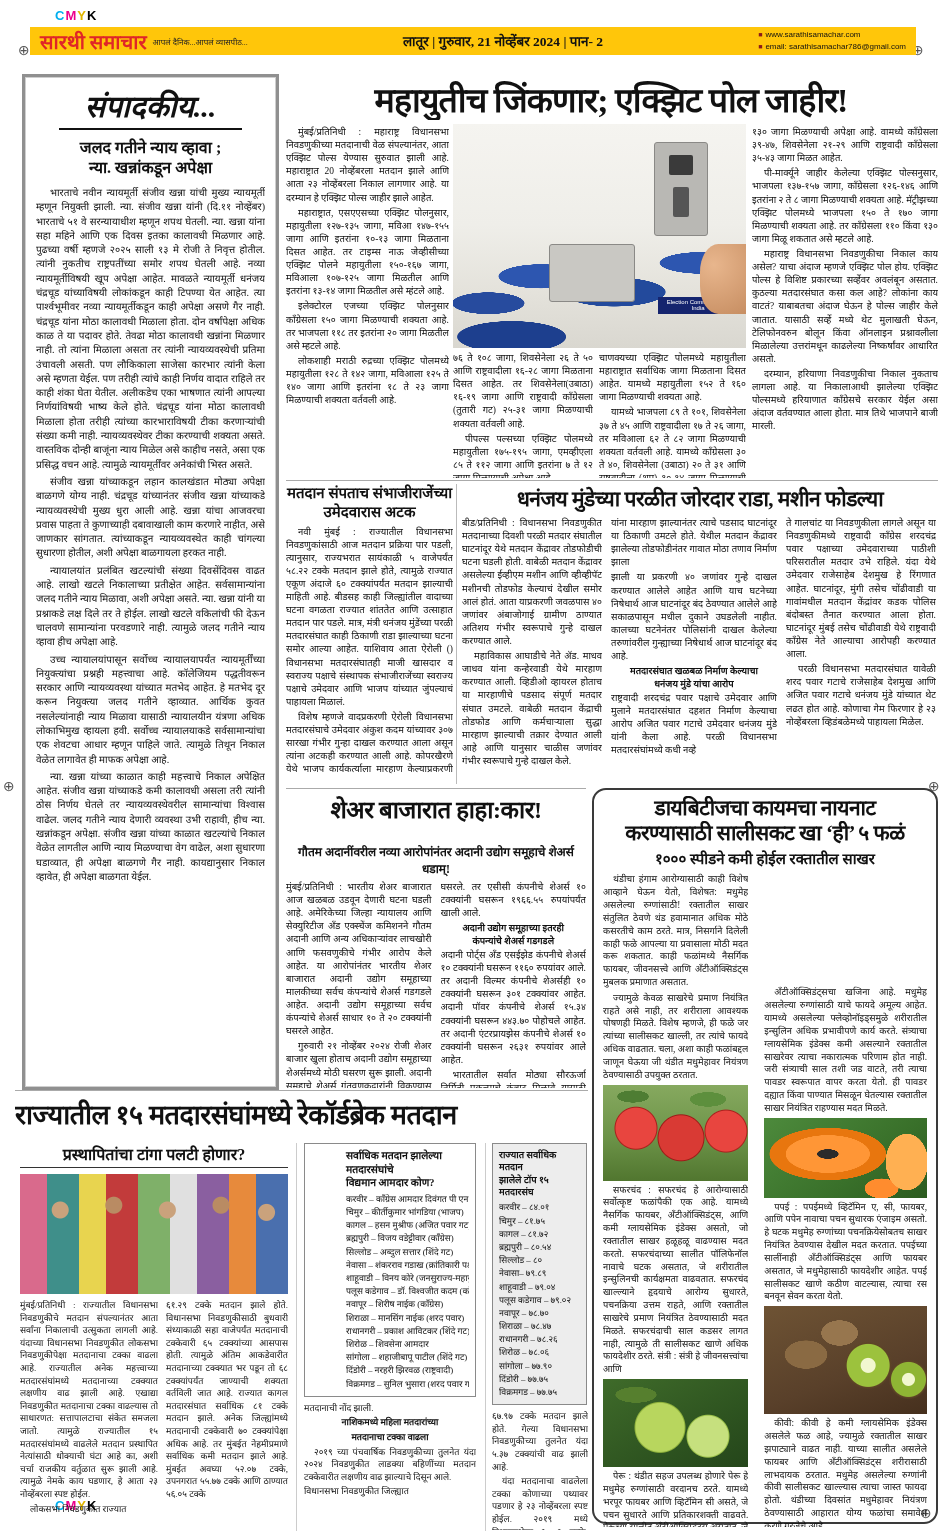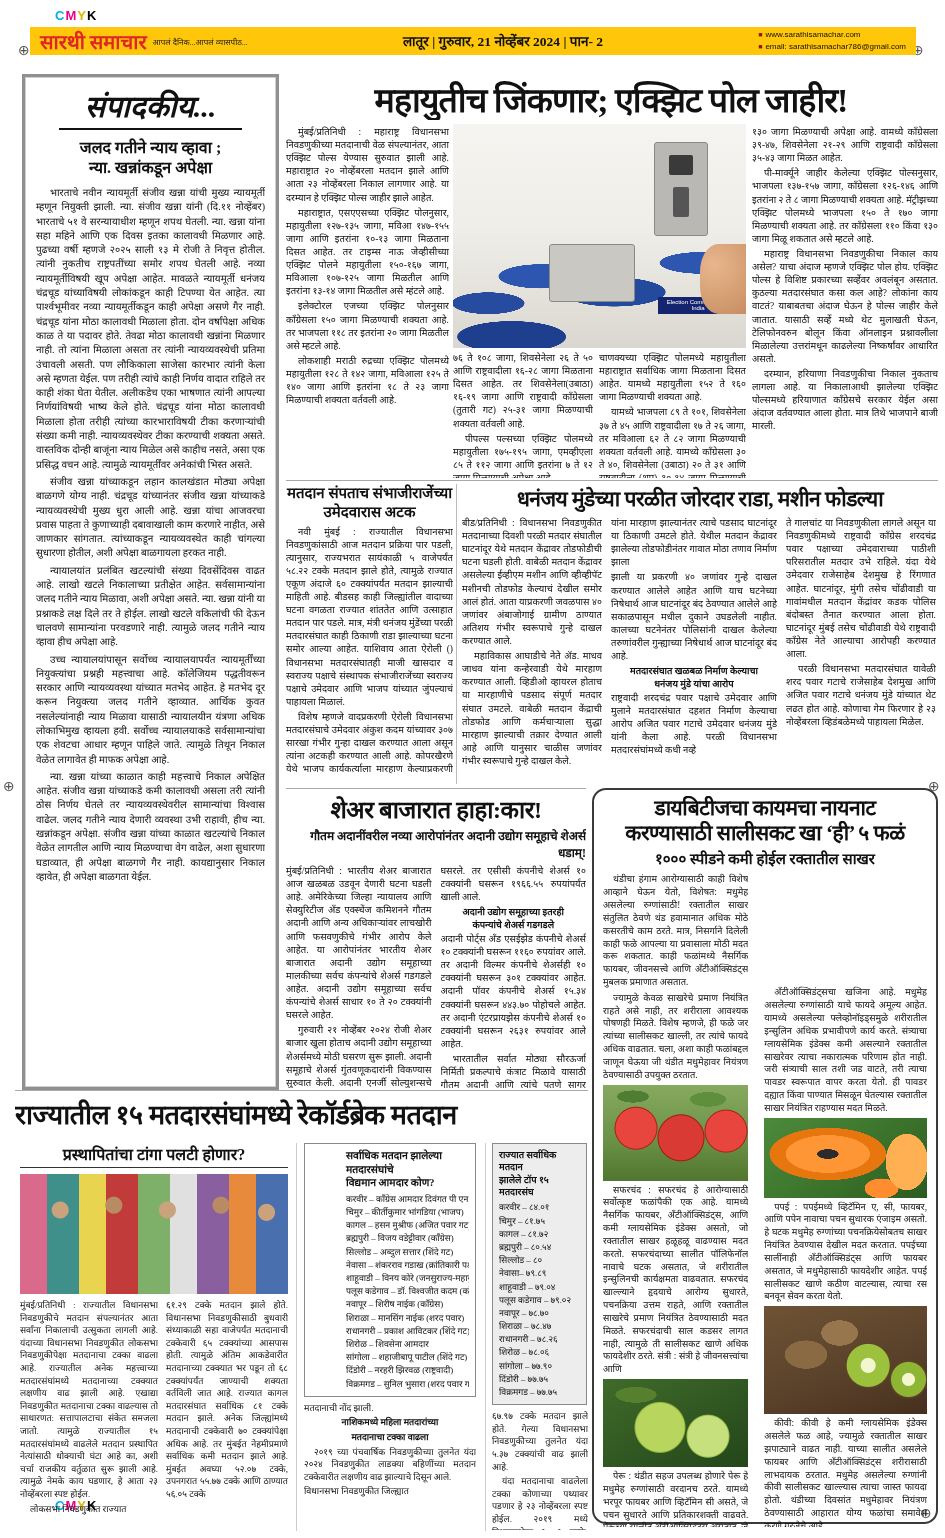--- a/index.html
+++ b/index.html
@@ -81,21 +81,21 @@
      radial-gradient(circle 20px at 86% 68%, #f2f7d0 0 6px, #8fb534 7px 17px, #5d4426 18px, rgba(0,0,0,0) 20px),
      radial-gradient(ellipse 30px 20px at 25% 45%, #8a6a43 0 70%, #6b4f2f 71%, rgba(0,0,0,0) 72%),
      radial-gradient(ellipse 26px 18px at 45% 25%, #97764e 0 70%, rgba(0,0,0,0) 71%),
      linear-gradient(160deg,#6e5334 0%,#59402a 60%,#452f1d 100%);}
   
   .story-head-sm{font-size:15px;font-weight:bold;text-align:center;line-height:1.25;}
   #parli-headline{font-size:21px;font-weight:bold;white-space:nowrap;overflow:hidden;text-align:center;letter-spacing:-0.5px;}
   .graybox{background:#d9d9d9;border:1px solid #9a9a9a;font-weight:bold;text-align:center;font-size:11px;line-height:1.3;padding:5px 4px;margin:3px 0;}
   .subhead-inline{font-weight:bold;text-align:center;font-size:9.5px;line-height:1.3;margin:2px 0;}
   #share-headline{font-size:24px;font-weight:bold;text-align:center;letter-spacing:-0.5px;white-space:nowrap;}
-  #share-sub{font-size:12px;font-weight:bold;text-align:right;margin-top:2px;}
+  #share-sub{font-size:12px;font-weight:bold;text-align:center;margin-top:18px;}
   
   #diabetes{left:592px;top:788px;width:346px;height:736px;border:2px solid #3a3a3a;border-radius:14px;box-sizing:border-box;padding:6px 9px;}
   #dia-h1,#dia-h2{font-size:21px;font-weight:bold;text-align:center;line-height:1.2;letter-spacing:-0.5px;white-space:nowrap;overflow:hidden;}
   #dia-sub{font-size:15px;font-weight:bold;text-align:center;margin-top:2px;white-space:nowrap;overflow:hidden;}
   .dia-col{font-size:9.3px;line-height:1.38;text-align:justify;overflow:hidden;}
   .dia-col p{margin:0 0 3px 0;text-indent:10px;}
   
   #turnout-headline{font-size:27px;font-weight:bold;white-space:nowrap;overflow:hidden;letter-spacing:-0.5px;}
   #to-left-sub{font-size:16px;font-weight:bold;text-align:center;border-bottom:1px solid #333;padding-bottom:2px;}
   .listbox{border:1px solid #8a8a8a;box-sizing:border-box;padding:5px 6px;font-family:"Liberation Serif",serif;}
@@ -137,21 +137,21 @@
       <p>संजीव खन्ना यांच्याकडून लहान कालखंडात मोठ्या अपेक्षा बाळगणे योग्य नाही. चंद्रचूड यांच्यानंतर संजीव खन्ना यांच्याकडे न्यायव्यवस्थेची मुख्य धुरा आली आहे. खन्ना यांचा आजवरचा प्रवास पाहता ते कुणाच्याही दबावाखाली काम करणारे नाहीत, असे जाणकार सांगतात. त्यांच्याकडून न्यायव्यवस्थेत काही चांगल्या सुधारणा होतील, अशी अपेक्षा बाळगायला हरकत नाही.</p>
       <p>न्यायालयांत प्रलंबित खटल्यांची संख्या दिवसेंदिवस वाढत आहे. लाखो खटले निकालाच्या प्रतीक्षेत आहेत. सर्वसामान्यांना जलद गतीने न्याय मिळावा, अशी अपेक्षा असते. न्या. खन्ना यांनी या प्रश्नाकडे लक्ष दिले तर ते होईल. लाखो खटले वकिलांची फी देऊन चालवणे सामान्यांना परवडणारे नाही. त्यामुळे जलद गतीने न्याय व्हावा हीच अपेक्षा आहे.</p>
       <p>उच्च न्यायालयांपासून सर्वोच्च न्यायालयापर्यंत न्यायमूर्तींच्या नियुक्त्यांचा प्रश्नही महत्त्वाचा आहे. कॉलेजियम पद्धतीवरून सरकार आणि न्यायव्यवस्था यांच्यात मतभेद आहेत. हे मतभेद दूर करून नियुक्त्या जलद गतीने व्हाव्यात. आर्थिक कुवत नसलेल्यांनाही न्याय मिळावा यासाठी न्यायालयीन यंत्रणा अधिक लोकाभिमुख व्हायला हवी. सर्वोच्च न्यायालयाकडे सर्वसामान्यांचा एक शेवटचा आधार म्हणून पाहिले जाते. त्यामुळे तिथून निकाल वेळेत लागावेत ही माफक अपेक्षा आहे.</p>
       <p>न्या. खन्ना यांच्या काळात काही महत्त्वाचे निकाल अपेक्षित आहेत. संजीव खन्ना यांच्याकडे कमी कालावधी असला तरी त्यांनी ठोस निर्णय घेतले तर न्यायव्यवस्थेवरील सामान्यांचा विश्वास वाढेल. जलद गतीने न्याय देणारी व्यवस्था उभी राहावी, हीच न्या. खन्नांकडून अपेक्षा. संजीव खन्ना यांच्या काळात खटल्यांचे निकाल वेळेत लागतील आणि न्याय मिळण्याचा वेग वाढेल, अशा सुधारणा घडाव्यात, ही अपेक्षा बाळगणे गैर नाही. कायद्यानुसार निकाल व्हावेत, ही अपेक्षा बाळगता येईल.</p>
     </div>
   </div>
 
   <div id="lead-headline" class="abs">महायुतीच जिंकणार; एक्झिट पोल जाहीर!</div>
 
   <div class="abs news" style="left:286px;top:126px;width:163px;height:352px;">
-    <p>मुंबई/प्रतिनिधी : महाराष्ट्र विधानसभा निवडणुकीच्या मतदानाची वेळ संपल्यानंतर, आता एक्झिट पोल्स येण्यास सुरुवात झाली आहे. महाराष्ट्रात २० नोव्हेंबरला मतदान झाले आणि आता २३ नोव्हेंबरला निकाल लागणार आहे. या दरम्यान हे एक्झिट पोल्स जाहीर झाले आहेत.</p>
+    <p>मुंबई/प्रतिनिधी : महाराष्ट्र विधानसभा निवडणुकीच्या मतदानाची वेळ संपल्यानंतर, आता एक्झिट पोल्स येण्यास सुरुवात झाली आहे. महाराष्ट्रात 20 नोव्हेंबरला मतदान झाले आणि आता २३ नोव्हेंबरला निकाल लागणार आहे. या दरम्यान हे एक्झिट पोल्स जाहीर झाले आहेत.</p>
     <p>महाराष्ट्रात, एसएएसच्या एक्झिट पोलनुसार, महायुतीला १२७-१३५ जागा, मविआ १४७-१५५ जागा आणि इतरांना १०-१३ जागा मिळताना दिसत आहेत. तर टाइम्स नाऊ जेव्हीसीच्या एक्झिट पोलने महायुतीला १५०-१६७ जागा, मविआला १०७-१२५ जागा मिळतील आणि इतरांना १३-१४ जागा मिळतील असे म्हंटले आहे.</p>
     <p>इलेक्टोरल एजच्या एक्झिट पोलनुसार काँग्रेसला १५० जागा मिळण्याची शक्यता आहे. तर भाजपला ११८ तर इतरांना २० जागा मिळतील असे म्हटले आहे.</p>
     <p>लोकशाही मराठी रुद्रच्या एक्झिट पोलमध्ये महायुतीला १२८ ते १४२ जागा, मविआला १२५ ते १४० जागा आणि इतरांना १८ ते २३ जागा मिळण्याची शक्यता वर्तवली आहे.</p>
   </div>
 
   <div id="evm-photo" class="abs ph" style="left:453px;top:124px;width:293px;height:224px;">
     <div class="evm-unit" style="right:38px;top:18px;width:52px;height:92px;">
       <div class="evm-screen" style="left:14px;top:12px;width:24px;height:20px;"></div>
       <div class="evm-screen" style="left:18px;top:44px;width:16px;height:30px;background:#555;"></div>
     </div>

